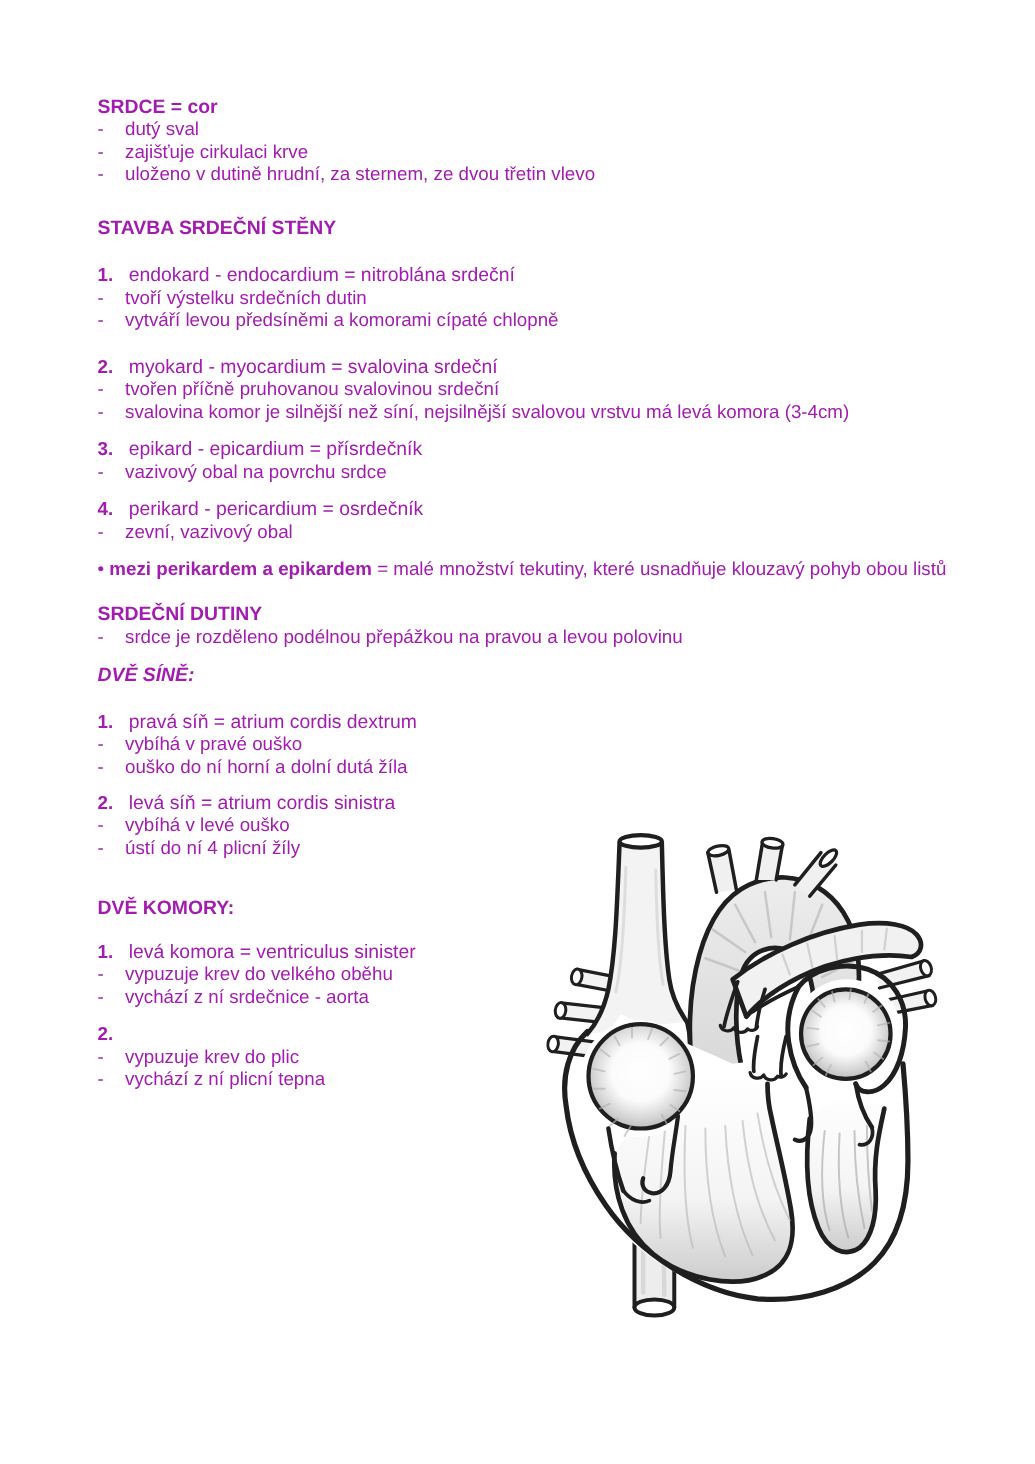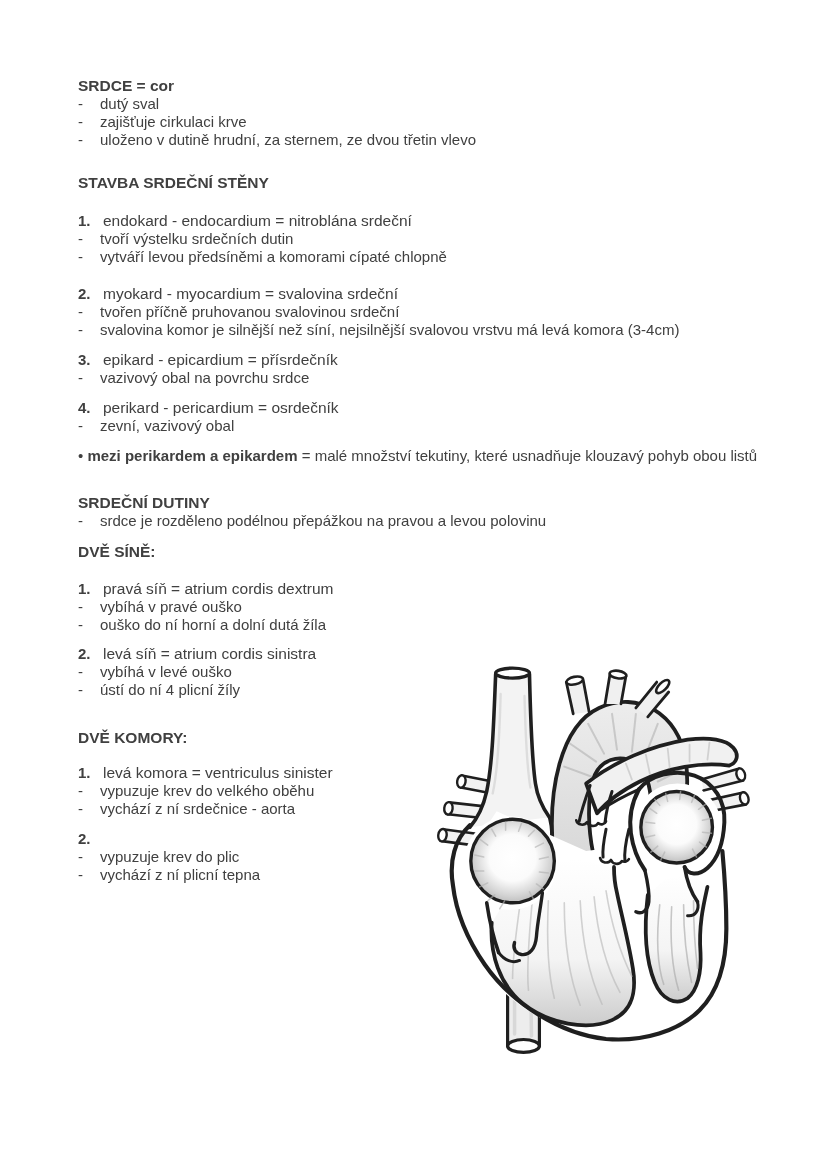--- a/index.html
+++ b/index.html
@@ -1,42 +1,42 @@
 <!DOCTYPE html>
 <html><head>
 <meta charset="utf-8">
 <style>
   html,body{margin:0;padding:0;background:#ffffff;}
   .page{
     position:relative;
     width:828px;height:1171px;
     background:#ffffff;
     font-family:"Liberation Sans", sans-serif;
-    color:#404040;
+    color:#a21caf;
     overflow:hidden;
   }
   .content{
     position:absolute;left:78px;top:77px;width:712px;
     font-size:15px;line-height:18px;
   }
   .h{font-weight:bold;font-size:15.5px;line-height:18px;margin:0;}
   .row{display:flex;align-items:flex-start;}
   .dash{width:22px;flex:0 0 22px;}
   .num{width:25px;flex:0 0 25px;font-weight:bold;}
   .it-title{font-weight:normal;font-size:15.5px;}
   .note{width:706px;}
   .note .lead{font-weight:bold;}
   .mt25{margin-top:25px;}
   .mt20{margin-top:20px;}
   .mt19{margin-top:19px;}
   .mt17{margin-top:17px;}
-  .mt13{margin-top:13px;}
+  .mt13{margin-top:13px;font-style:italic;}
   .mt12{margin-top:12px;}
   .mt11{margin-top:11px;}
-  .mt29{margin-top:29px;}
+  .mt29{margin-top:18px;}
   .mt30{margin-top:30px;}
   .illustration{
     position:absolute;left:437px;top:662px;width:353px;height:413px;
   }
 </style>
 </head>
 <body>
 
 <div class="page">
   <div class="content">

